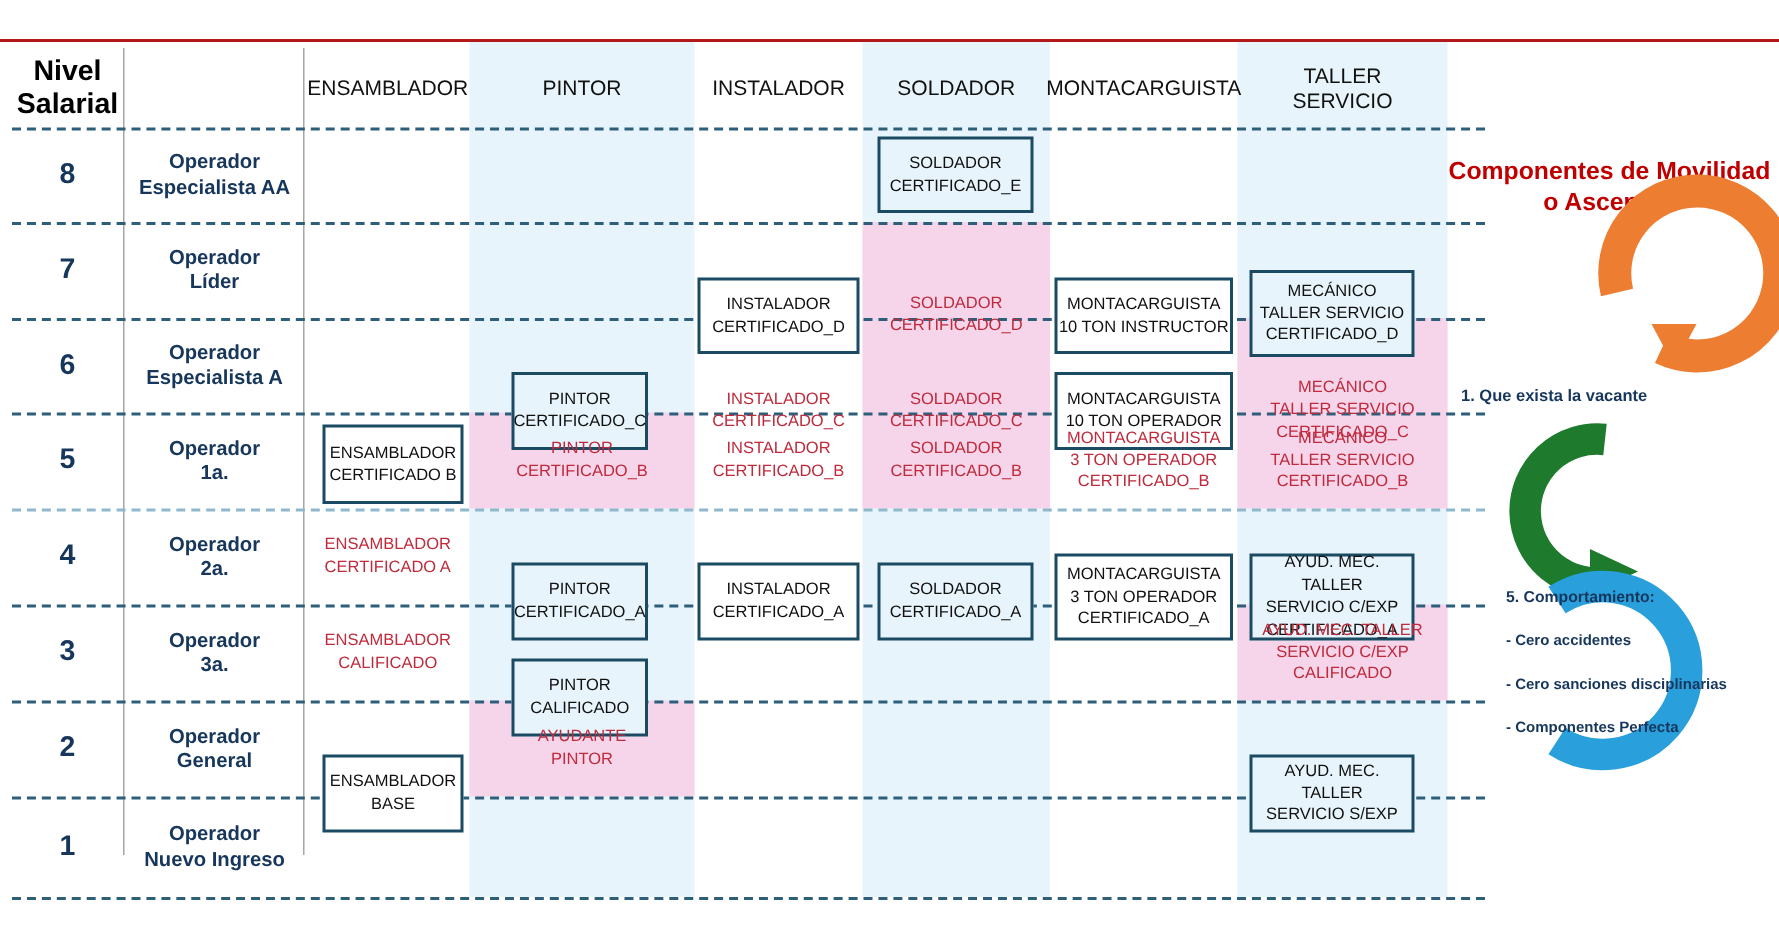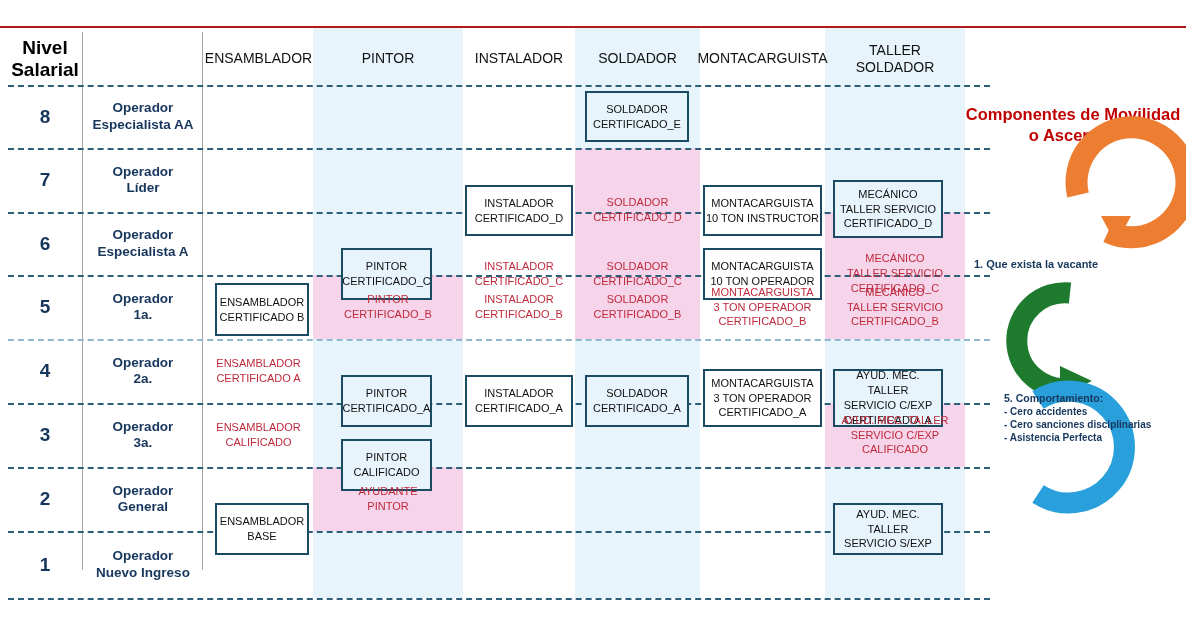--- a/index.html
+++ b/index.html
@@ -58,21 +58,21 @@
   .panel{position:absolute;left:960px;top:28px;width:226px;height:580px;}
   .panel-title{
     position:absolute;left:0;top:76px;width:226px;text-align:center;
     font-size:16.5px;font-weight:bold;color:#c00000;line-height:1.25;
   }
   .arc-svg{position:absolute;left:0;top:0;width:226px;height:580px;}
   .arc-label{position:absolute;color:#16365c;font-weight:bold;}
   .lbl1{left:14px;top:230px;width:200px;font-size:11px;}
   .lbl2{left:6px;top:290px;width:216px;font-size:11.5px;color:#c00000;line-height:1.35;}
   .lbl3{left:44px;top:364px;width:160px;font-size:10px;}
-  .lbl3 .b{display:block;margin-top:2px;}
+  .lbl3 .b{display:block;margin-top:18px;}
   .lbl3 .hd{font-size:10.5px;}
 </style>
 </head>
 <body>
 
 <div id="root">
 
   <div class="top-rule"></div>
 
   <div class="matrix">
@@ -115,21 +115,21 @@
       <span style="white-space:pre-line;">INSTALADOR</span>
     </div>
     <div class="cell colhead" style="left:575px;top:4px;width:125px;height:53px;">
       <span style="white-space:pre-line;">SOLDADOR</span>
     </div>
     <div class="cell colhead" style="left:700px;top:4px;width:125px;height:53px;">
       <span style="white-space:pre-line;">MONTACARGUISTA</span>
     </div>
     <div class="cell colhead" style="left:825px;top:4px;width:140px;height:53px;">
       <span style="white-space:pre-line;">TALLER
-SOLDADOR</span>
+SERVICIO</span>
     </div>
 
     <div class="cell lvl-num" style="left:8px;top:57px;width:74px;height:63px;">
         <span>8</span>
       </div>
     <div class="cell generic" style="left:84px;top:57px;width:118px;height:63px;">
         <span style="white-space:pre-line;">Operador
 Especialista AA</span>
       </div>
 
@@ -345,17 +345,17 @@
 
     <div class="arc-label lbl1">
       <span>1. Que exista la vacante</span>
     </div>
 
 
     <div class="arc-label lbl3">
       <span class="hd">5. Comportamiento:</span>
       <span class="b">- Cero accidentes</span>
       <span class="b">- Cero sanciones disciplinarias</span>
-      <span class="b">- Asistencia Perfecta</span>
+      <span class="b">- Componentes Perfecta</span>
     </div>
   </div>
 
 </div>
 
 </body></html>

